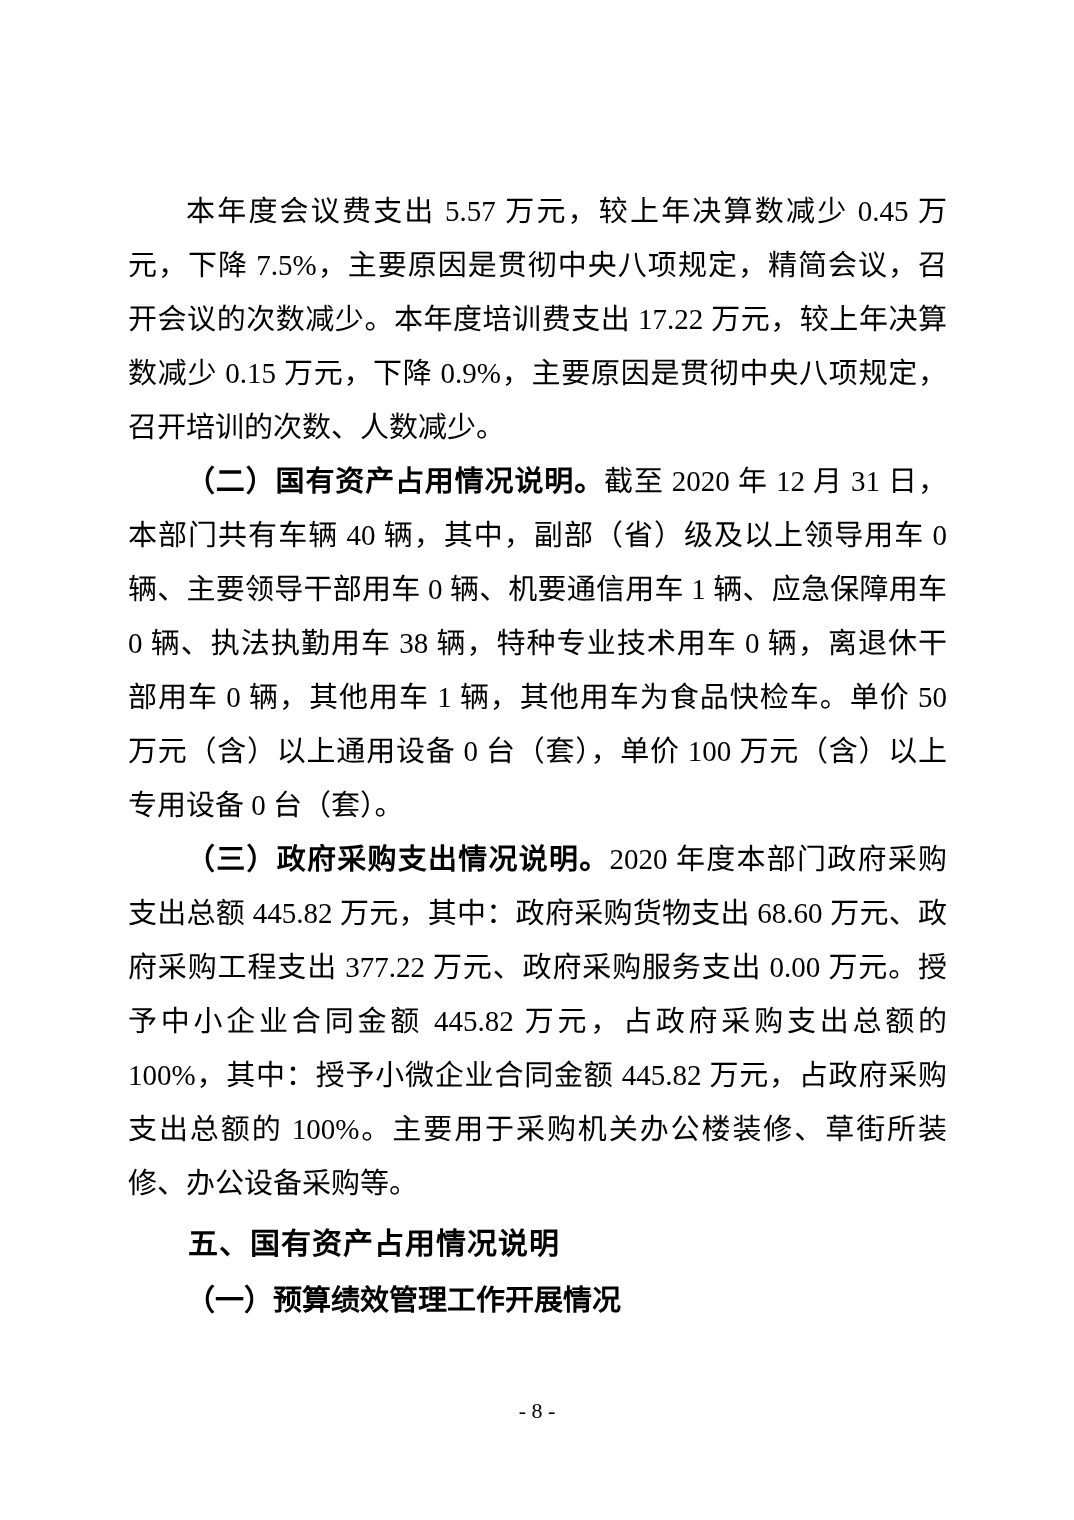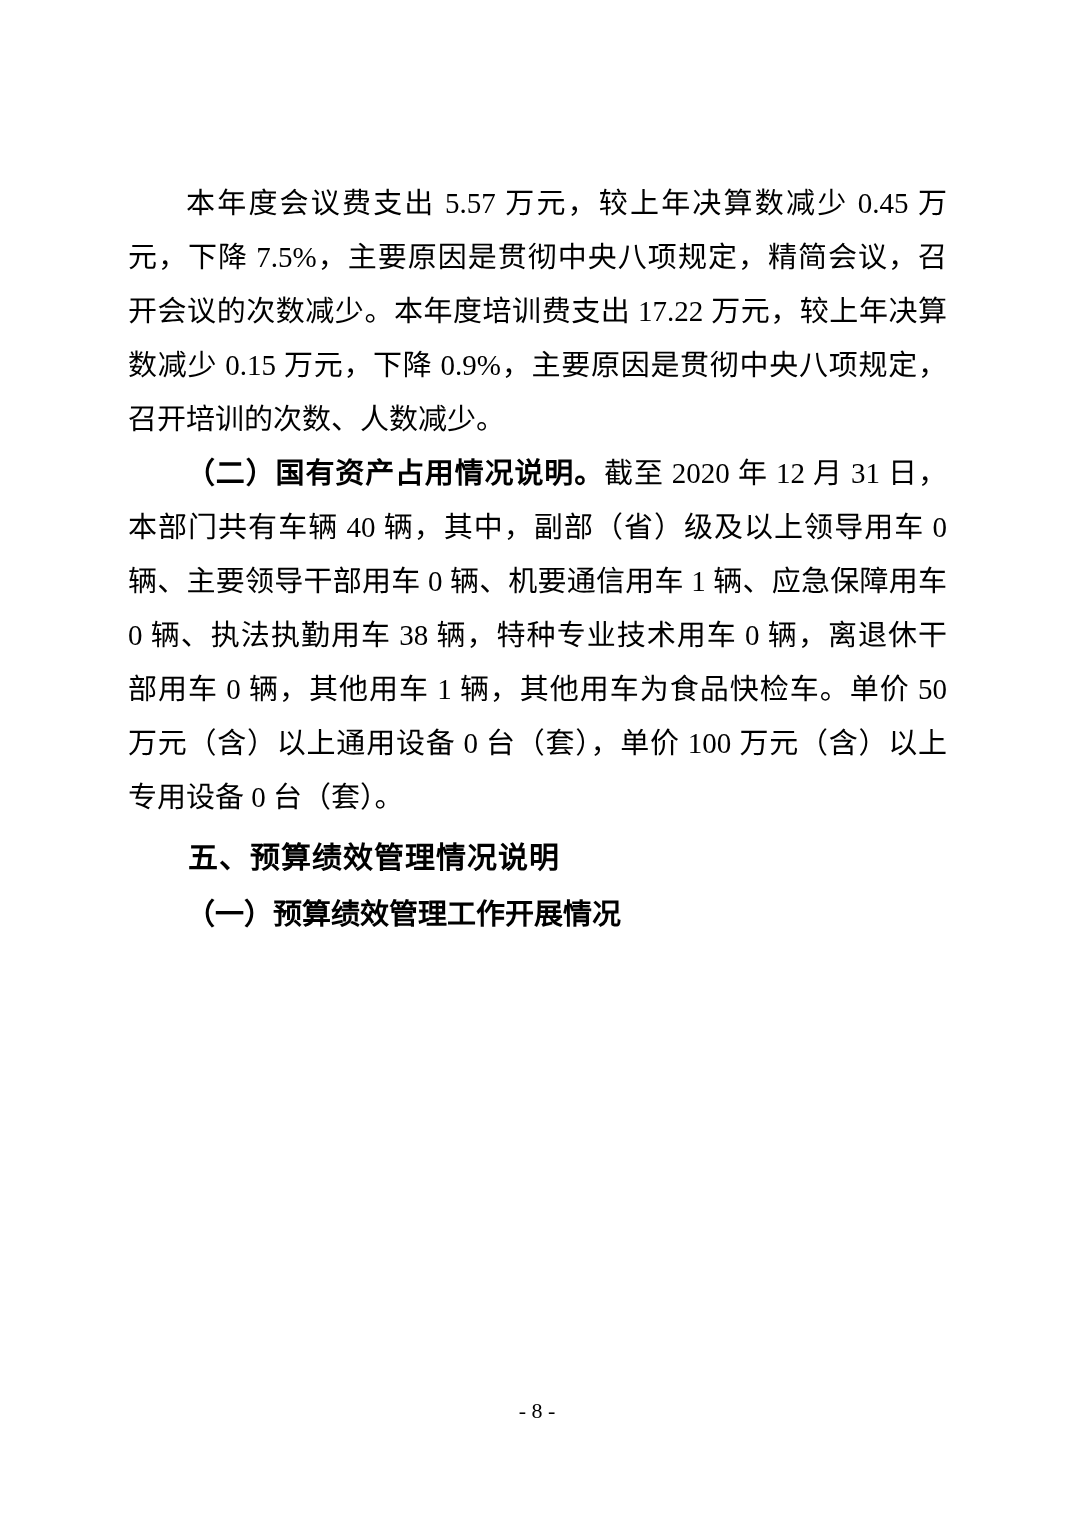--- a/index.html
+++ b/index.html
@@ -12,21 +12,21 @@
     width: 1074px;
     height: 1520px;
     background: #ffffff;
     color: #000000;
     font-family: "Liberation Serif", "DejaVu Serif", serif;
     overflow: hidden;
   }
   .content {
     position: absolute;
     left: 128px;
-    top: 176px;
+    top: 184px;
     width: 819px;
     font-size: 29px;
     line-height: 54px;
     text-align: justify;
     text-justify: inter-ideograph;
   }
   p.para {
     margin: 0;
     padding: 0;
     text-indent: 2em;
@@ -68,22 +68,23 @@
 <body>
 
 <div class="page">
 
   <div class="content">
 
     <p class="para"><span>本年度会议费支出 5.57 万元，较上年决算数减少 0.45 万元，下降 7.5%，主要原因是贯彻中央八项规定，精简会议，召开会议的次数减少。本年度培训费支出 17.22 万元，较上年决算数减少 0.15 万元，下降 0.9%，主要原因是贯彻中央八项规定，召开培训的次数、人数减少。</span></p>
 
     <p class="para"><span class="lead-bold">（二）国有资产占用情况说明。</span><span>截至 2020 年 12 月 31 日，本部门共有车辆 40 辆，其中，副部（省）级及以上领导用车 0 辆、主要领导干部用车 0 辆、机要通信用车 1 辆、应急保障用车 0 辆、执法执勤用车 38 辆，特种专业技术用车 0 辆，离退休干部用车 0 辆，其他用车 1 辆，其他用车为食品快检车。单价 50 万元（含）以上通用设备 0 台（套），单价 100 万元（含）以上专用设备 0 台（套）。</span></p>
 
+    <p class="para"><span class="lead-bold">（三）政府采购支出情况说明。</span><span>2020 年度本部门政府采购支出总额 445.82 万元，其中：政府采购货物支出 68.60 万元、政府采购工程支出 377.22 万元、政府采购服务支出 0.00 万元。授予中小企业合同金额 445.82 万元，占政府采购支出总额的 100%，其中：授予小微企业合同金额 445.82 万元，占政府采购支出总额的 100%。主要用于采购机关办公楼装修、草街所装修、办公设备采购等。</span></p>
 
-    <p class="section-heading">五、预算绩效管理情况说明</p>
+    <p class="section-heading">五、国有资产占用情况说明</p>
 
     <p class="sub-heading">（一）预算绩效管理工作开展情况</p>
 
   </div>
 
   <div class="footer-pagenum">- 8 -</div>
 
 </div>
 
 </body></html>

